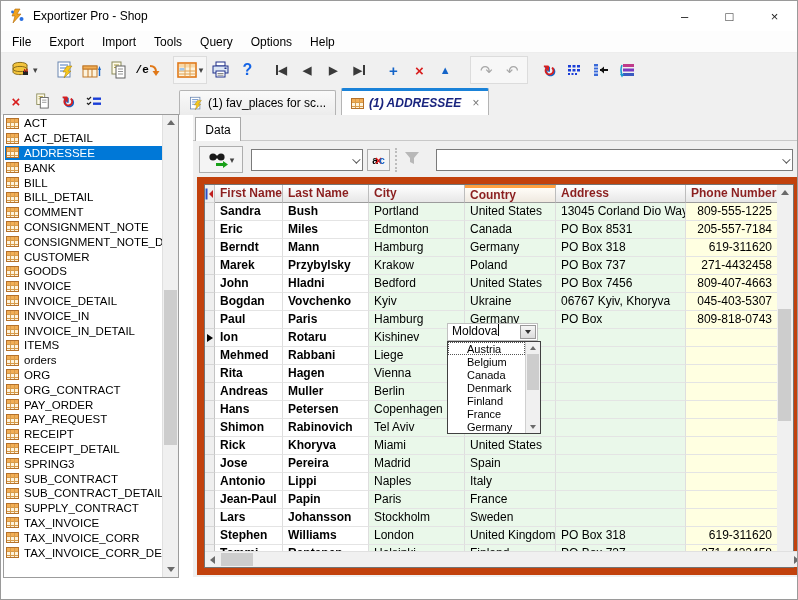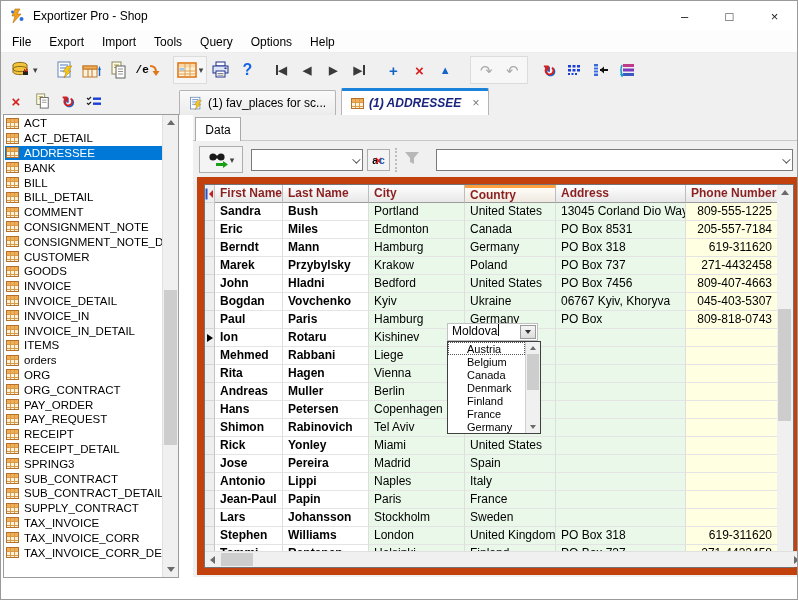--- a/index.html
+++ b/index.html
@@ -690,21 +690,21 @@
               <div class="cell c-last">Rabinovich</div>
               <div class="cell c-city bg-green">Tel Aviv</div>
               <div class="cell c-country bg-green"></div>
               <div class="cell c-address bg-green"></div>
               <div class="cell c-phone bg-yellow"></div>
             </div>
 
             <div class="grid-row">
               <div class="cell c-ind"></div>
               <div class="cell c-first">Rick</div>
-              <div class="cell c-last">Yonley</div>
+              <div class="cell c-last">Khoryva</div>
               <div class="cell c-city bg-green">Miami</div>
               <div class="cell c-country bg-green">United States</div>
               <div class="cell c-address bg-green"></div>
               <div class="cell c-phone bg-yellow"></div>
             </div>
 
             <div class="grid-row">
               <div class="cell c-ind"></div>
               <div class="cell c-first">Jose</div>
               <div class="cell c-last">Pereira</div>

